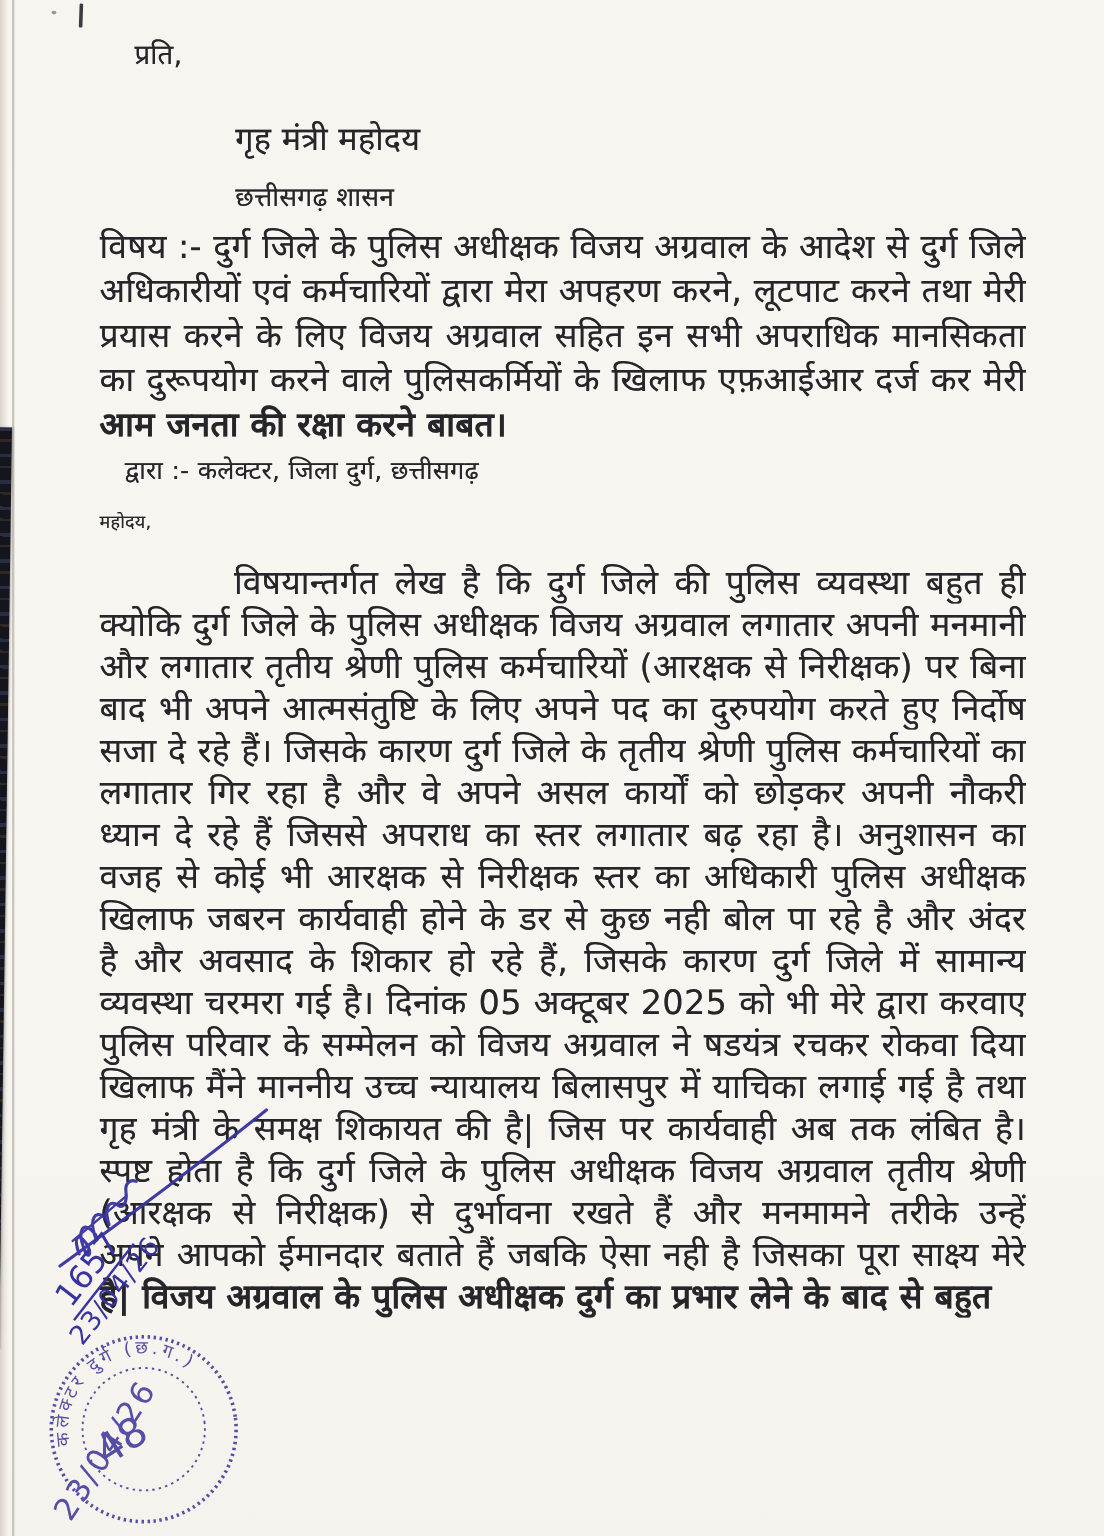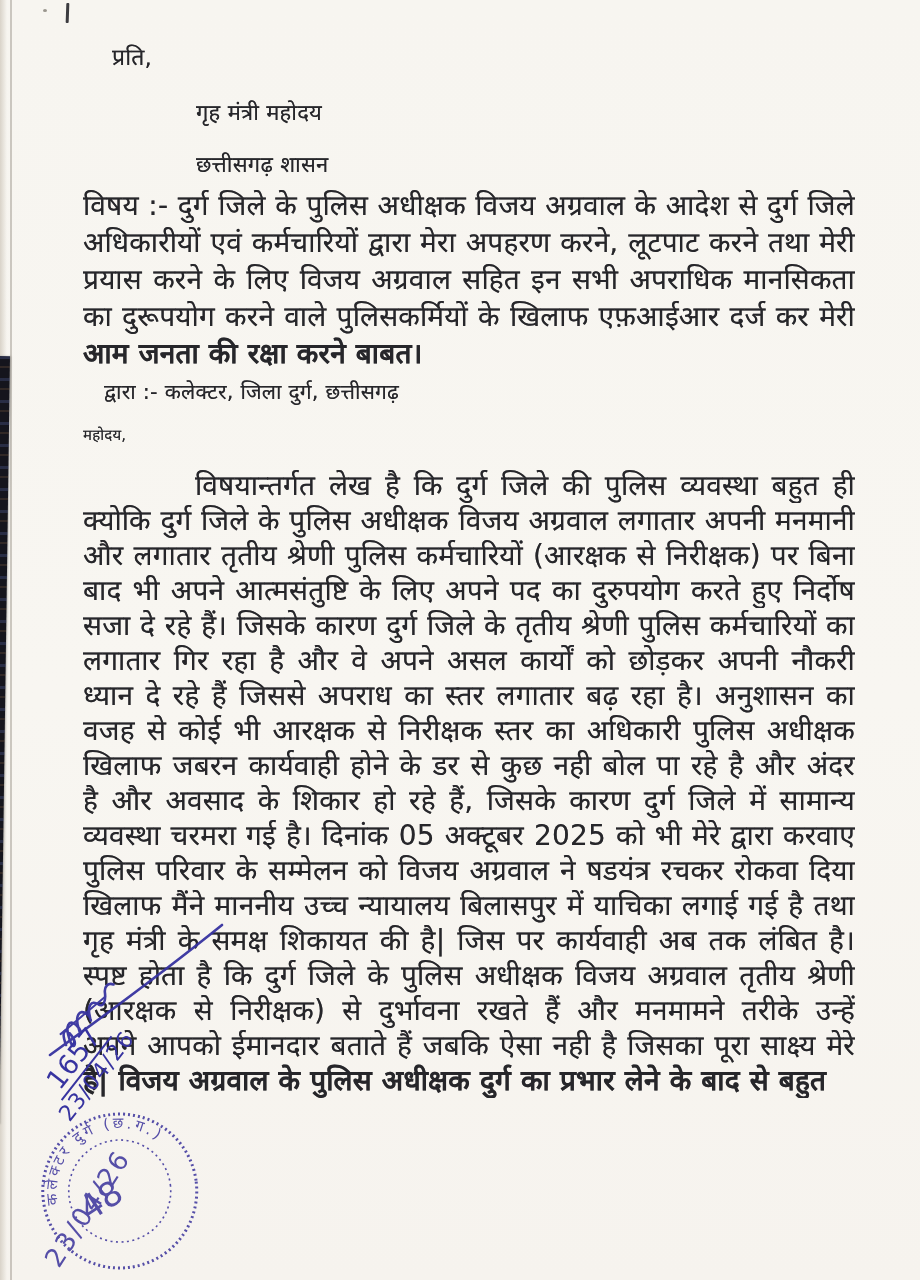--- a/index.html
+++ b/index.html
@@ -21,22 +21,22 @@
     background:#15151d;transform:rotate(0.8deg);transform-origin:0 0;
     box-shadow:1px 0 2px rgba(0,0,0,.25);}
   .black-strip::after{content:"";position:absolute;inset:0;
     background:repeating-linear-gradient(180deg,rgba(110,130,210,.22) 0 3px,rgba(0,0,0,0) 3px 10px,rgba(210,150,90,.15) 10px 12px,rgba(0,0,0,0) 12px 22px);}
   .pen-mark{position:absolute;left:66px;top:3px;width:3px;height:20px;
     background:#3c3c40;border-radius:1px;transform:rotate(2deg);}
   .pen-dot{position:absolute;left:43px;top:9px;width:4px;height:3px;background:#9a968e;border-radius:50%;}
 
   
   .t{position:absolute;letter-spacing:.2px;text-shadow:0 0 .4px rgba(20,20,25,.55);}
-  .salutation{left:112px;top:40px;font-size:23px;}
-  .recipient1{left:196px;top:96px;font-size:22px;}
+  .salutation{left:112px;top:28px;font-size:23px;}
+  .recipient1{left:196px;top:96px;font-size:27px;}
   .recipient2{left:196px;top:148px;font-size:22px;}
   .via{left:83px;top:377px;font-size:21px;margin-left:21px;}
   .greeting{left:83px;top:424px;font-size:15px;}
   .block{position:absolute;left:83px;width:772px;}
   .subject-block{top:187px;}
   .body-block{top:468px;}
   .line{width:772px;font-size:28px;height:37px;line-height:37px;overflow:hidden;
     text-align:justify;text-align-last:justify;text-shadow:0 0 .4px rgba(20,20,25,.55);letter-spacing:.2px;}
   .body-block .line{height:35px;line-height:35px;}
   .line.endline{text-align:left;text-align-last:left;font-weight:bold;}

